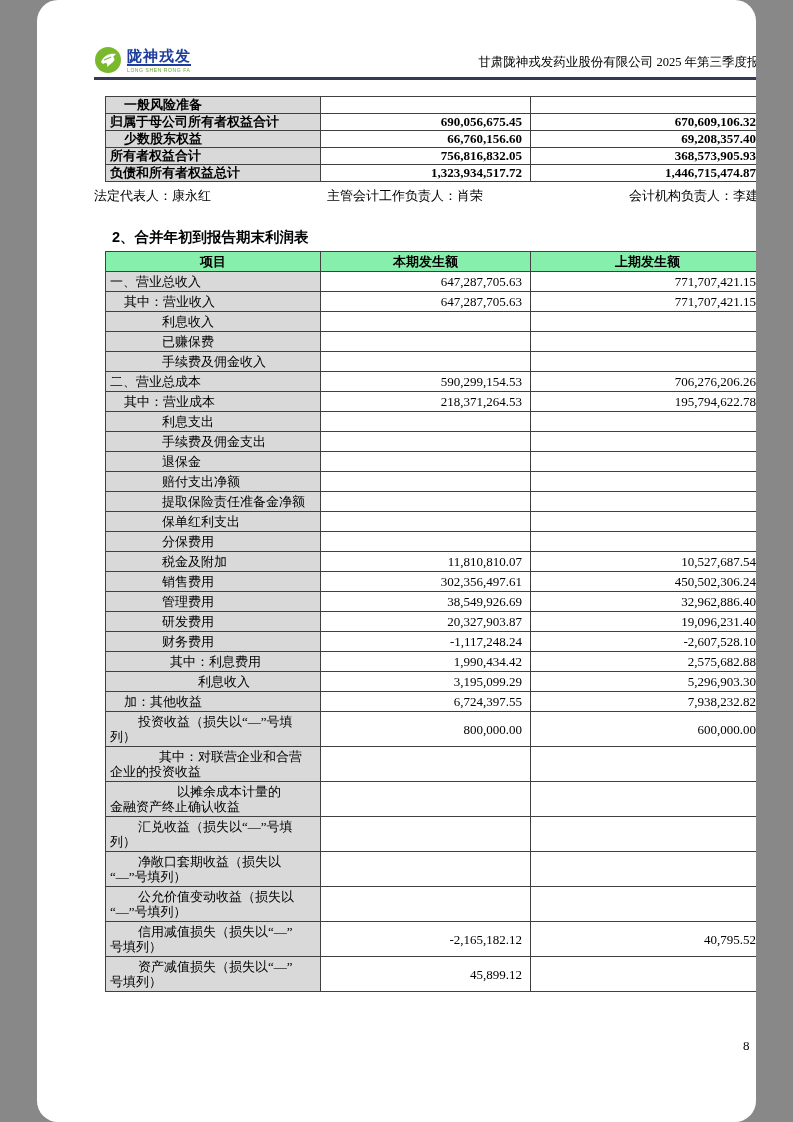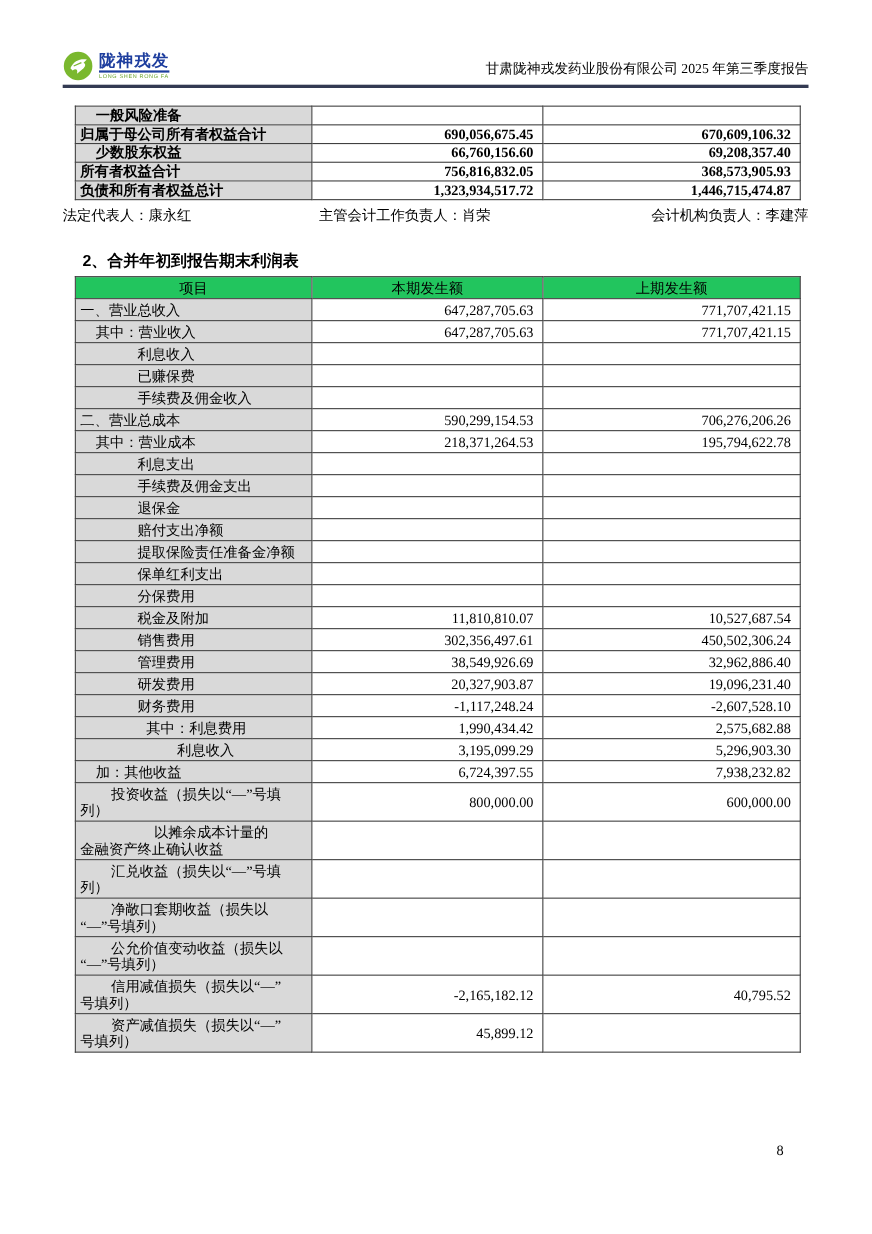--- a/index.html
+++ b/index.html
@@ -1,41 +1,41 @@
 <!DOCTYPE html>
 <html><head>
 <meta charset="utf-8">
 <style>
   * { margin:0; padding:0; box-sizing:border-box; }
   html,body { background:#888; }
   .page {
-    position:relative; width:793px; height:1122px; margin:0 auto;
+    position:relative; width:719px; height:1122px; margin:0 auto;
     background:#ffffff; overflow:hidden;
-    font-family:"Liberation Serif","DejaVu Serif",serif; color:#000;
+    font-family:"Liberation Serif","DejaVu Serif",serif; color:#000;border-radius:21px;
   }
   .content { position:absolute; left:57px; top:0; width:678px; }
 
   
   .doc-header { display:flex; justify-content:space-between; align-items:flex-end; padding-top:46px; }
   .logo { display:flex; align-items:center; gap:5px; }
   .logo-mark { width:28px; height:28px; display:block; }
   .logo-cn { font-family:"Liberation Sans","DejaVu Sans",sans-serif; font-weight:bold;
              font-size:15px; letter-spacing:1px; color:#1e3e9e; line-height:16px; }
   .logo-en { font-family:"Liberation Sans","DejaVu Sans",sans-serif; font-size:5px;
              letter-spacing:0.6px; color:#6aa32c; border-top:2px solid #1e3e9e; padding-top:1px; }
   .doc-title { font-size:12.5px; padding-bottom:3px; }
   .header-rule { height:3px; background:#333a52; margin-top:3px; }
 
   
   table.fin { border-collapse:collapse; table-layout:fixed; width:659px; margin-left:11px;
               font-size:13px; }
   table.fin td, table.fin th { border:1px solid #404040; vertical-align:middle; overflow:hidden; }
   .c-label { background:#d9d9d9; padding:0 4px; white-space:pre-wrap; text-align:left; }
   .c-num   { background:#fff; padding:0 8px; text-align:right; }
-  .c-head  { background:#22c55e; font-weight:normal; text-align:center; }
+  .c-head  { background:#86efac; font-weight:bold; text-align:center; }
 
   table.balance { margin-top:16px;font-weight:bold; }
   table.balance td { line-height:14px; padding-top:1px; padding-bottom:1px; }
 
   table.income { margin-top:4px; }
   table.income th { line-height:15px; padding:2px 4px; }
   table.income td { line-height:15px; padding-top:2px; padding-bottom:2px; }
 
   
   .ind-0  { text-indent:0; }
@@ -247,20 +247,26 @@
             <td class="c-num">6,724,397.55</td>
             <td class="c-num">7,938,232.82</td>
           </tr>
           <tr>
             <td class="c-label ind-w1">投资收益（损失以“—”号填
 列）</td>
             <td class="c-num">800,000.00</td>
             <td class="c-num">600,000.00</td>
           </tr>
           <tr>
+            <td class="c-label ind-w2">其中：对联营企业和合营
+企业的投资收益</td>
+            <td class="c-num"></td>
+            <td class="c-num"></td>
+          </tr>
+          <tr>
             <td class="c-label ind-w3">以摊余成本计量的
 金融资产终止确认收益</td>
             <td class="c-num"></td>
             <td class="c-num"></td>
           </tr>
           <tr>
             <td class="c-label ind-w1">汇兑收益（损失以“—”号填
 列）</td>
             <td class="c-num"></td>
             <td class="c-num"></td>

